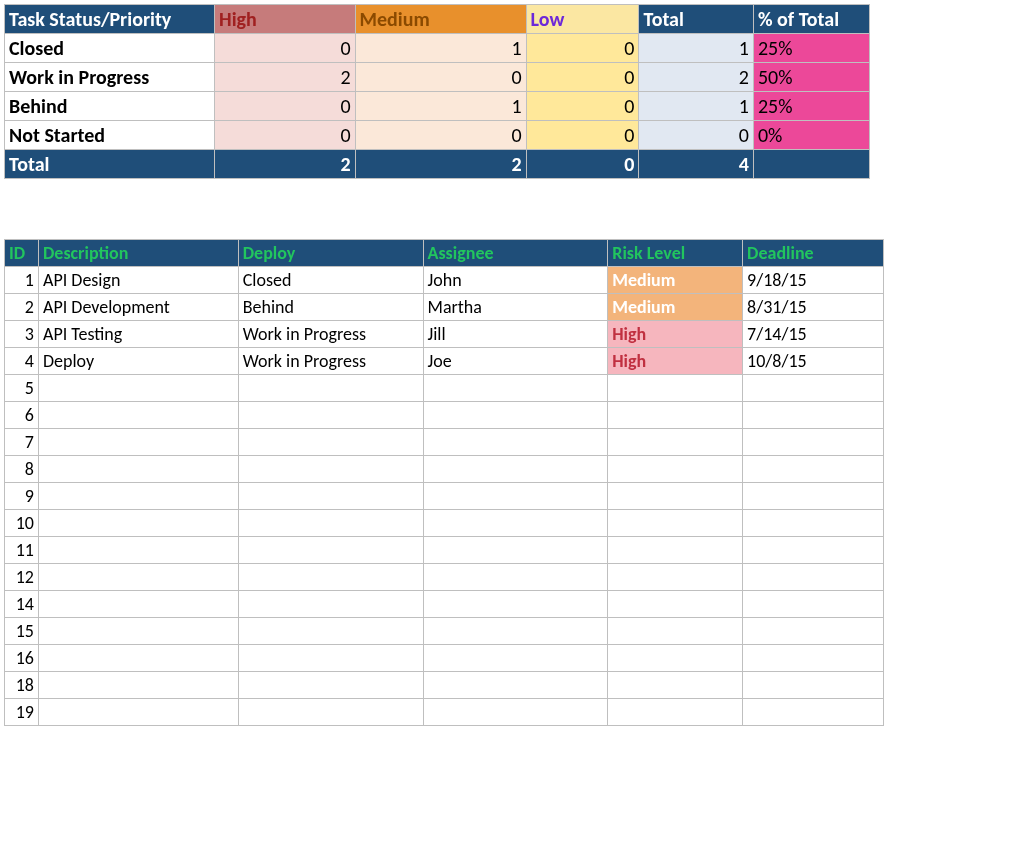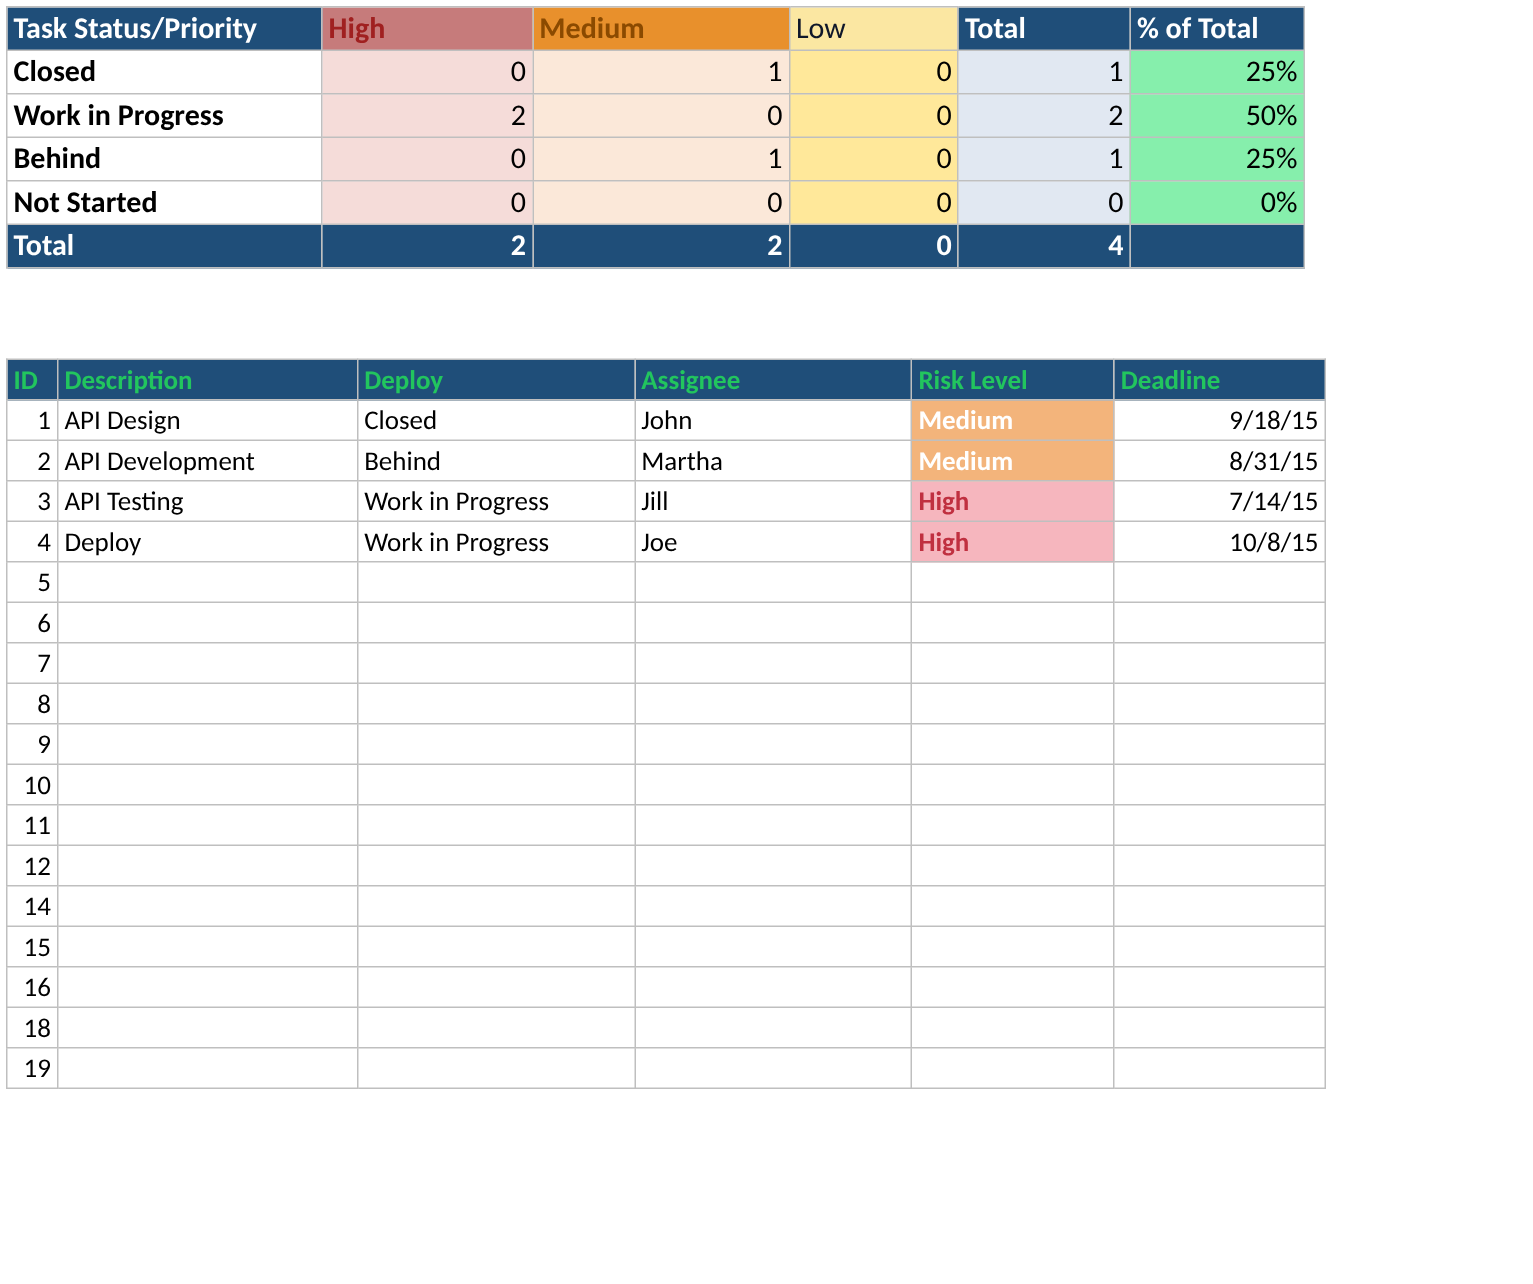--- a/index.html
+++ b/index.html
@@ -22,28 +22,28 @@
   }
 
   
   .summary {
     width: 866px;
   }
   .summary td { font-size: 20px; }
   .h-navy { background: #1f4e79; color: #fff; font-weight: bold; }
   .h-high { background: #c67b7b; color: #a02020; font-weight: bold; }
   .h-medium { background: #e8902c; color: #8b4a00; font-weight: bold; }
-  .h-low { background: #fbe7a2; color: #0f172a; font-weight: normal; }
+  .h-low { background: #fbe7a2; color: #6d28d9; font-weight: bold; }
   .h-navy-right { text-align: left; margin-top: 16px; }
 
   .c-high { background: #f5dcd9; text-align: right; }
   .c-medium { background: #fbe8d9; text-align: right; }
   .c-low { background: #ffe89a; text-align: right; }
   .c-total { background: #e1e8f2; text-align: right; }
-  .c-pct { background: #86efac; text-align: right; }
+  .c-pct { background: #ec4899; text-align: left; }
 
   .tot-row td { background: #1f4e79; color: #fff; font-weight: bold; text-align: right; }
   .tot-row td:first-child { text-align: left; }
 
   .summary col.c1 { width: 235px; }
   .summary col.c2 { width: 170px; }
   .summary col.c3 { width: 200px; }
   .summary col.c4 { width: 135px; }
   .summary col.c5 { width: 135px; }
   .summary col.c6 { width: 137px; }
@@ -55,21 +55,21 @@
   }
   .detail col.d0 { width: 34px; }
   .detail col.d1 { width: 200px; }
   .detail col.d2 { width: 185px; }
   .detail col.d3 { width: 185px; }
   .detail col.d4 { width: 135px; }
   .detail col.d5 { width: 141px; }
 
   .detail-head td { background: #1f4e79; color: #22c55e; font-weight: bold; }
   .id-col { text-align: right; }
-  .deadline { text-align: right; }
+  .deadline { }
 
   .risk-medium { background: #f3b47b; color: #fff; font-weight: 600; }
   .risk-high { background: #f6b6be; color: #c03040; font-weight: 600; }
 
   .rowlabel { font-weight: bold; }
 </style>
 </head>
 <body>
 
 <table class="summary">

